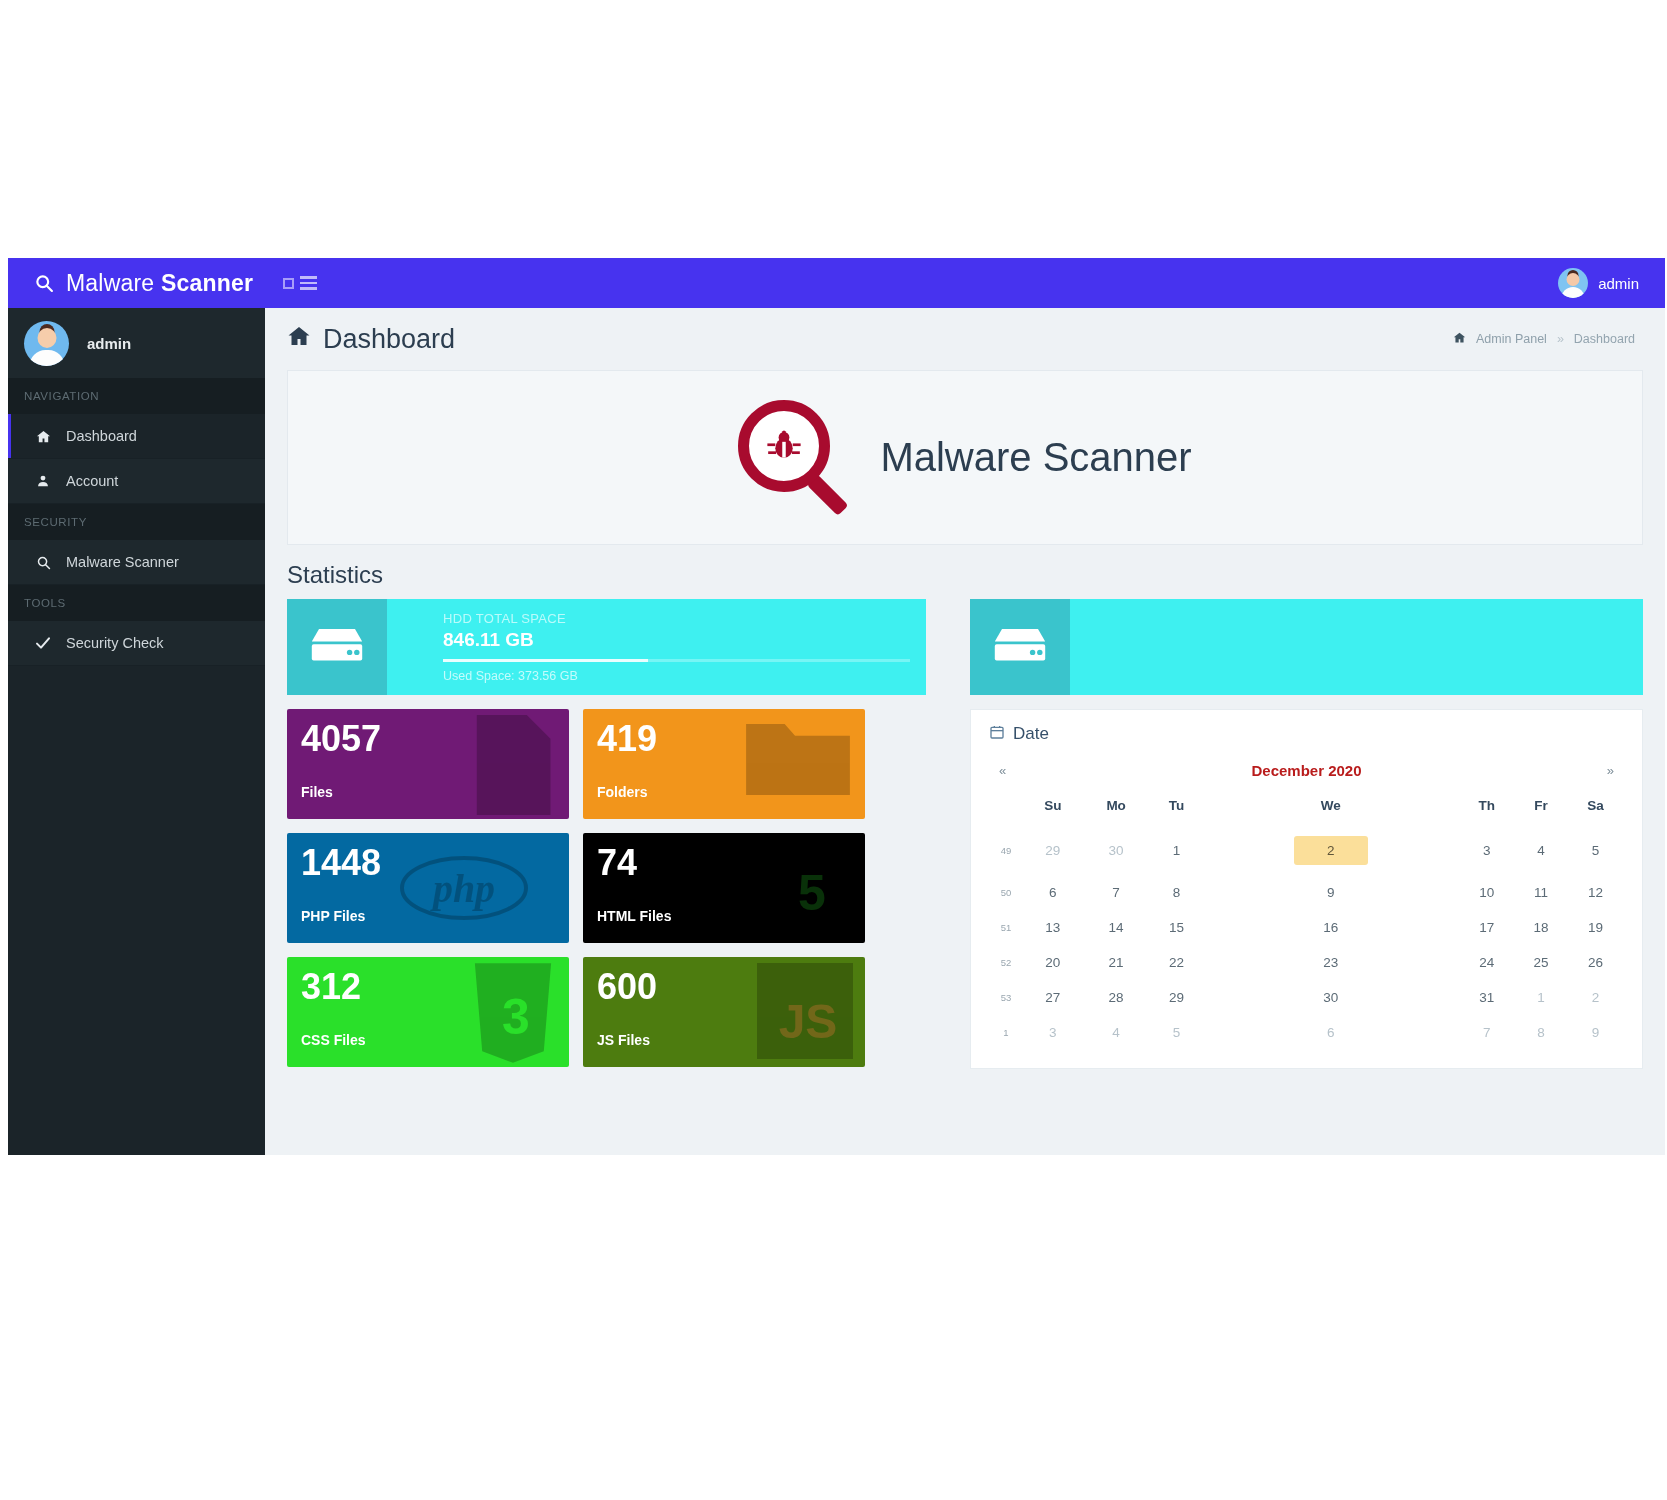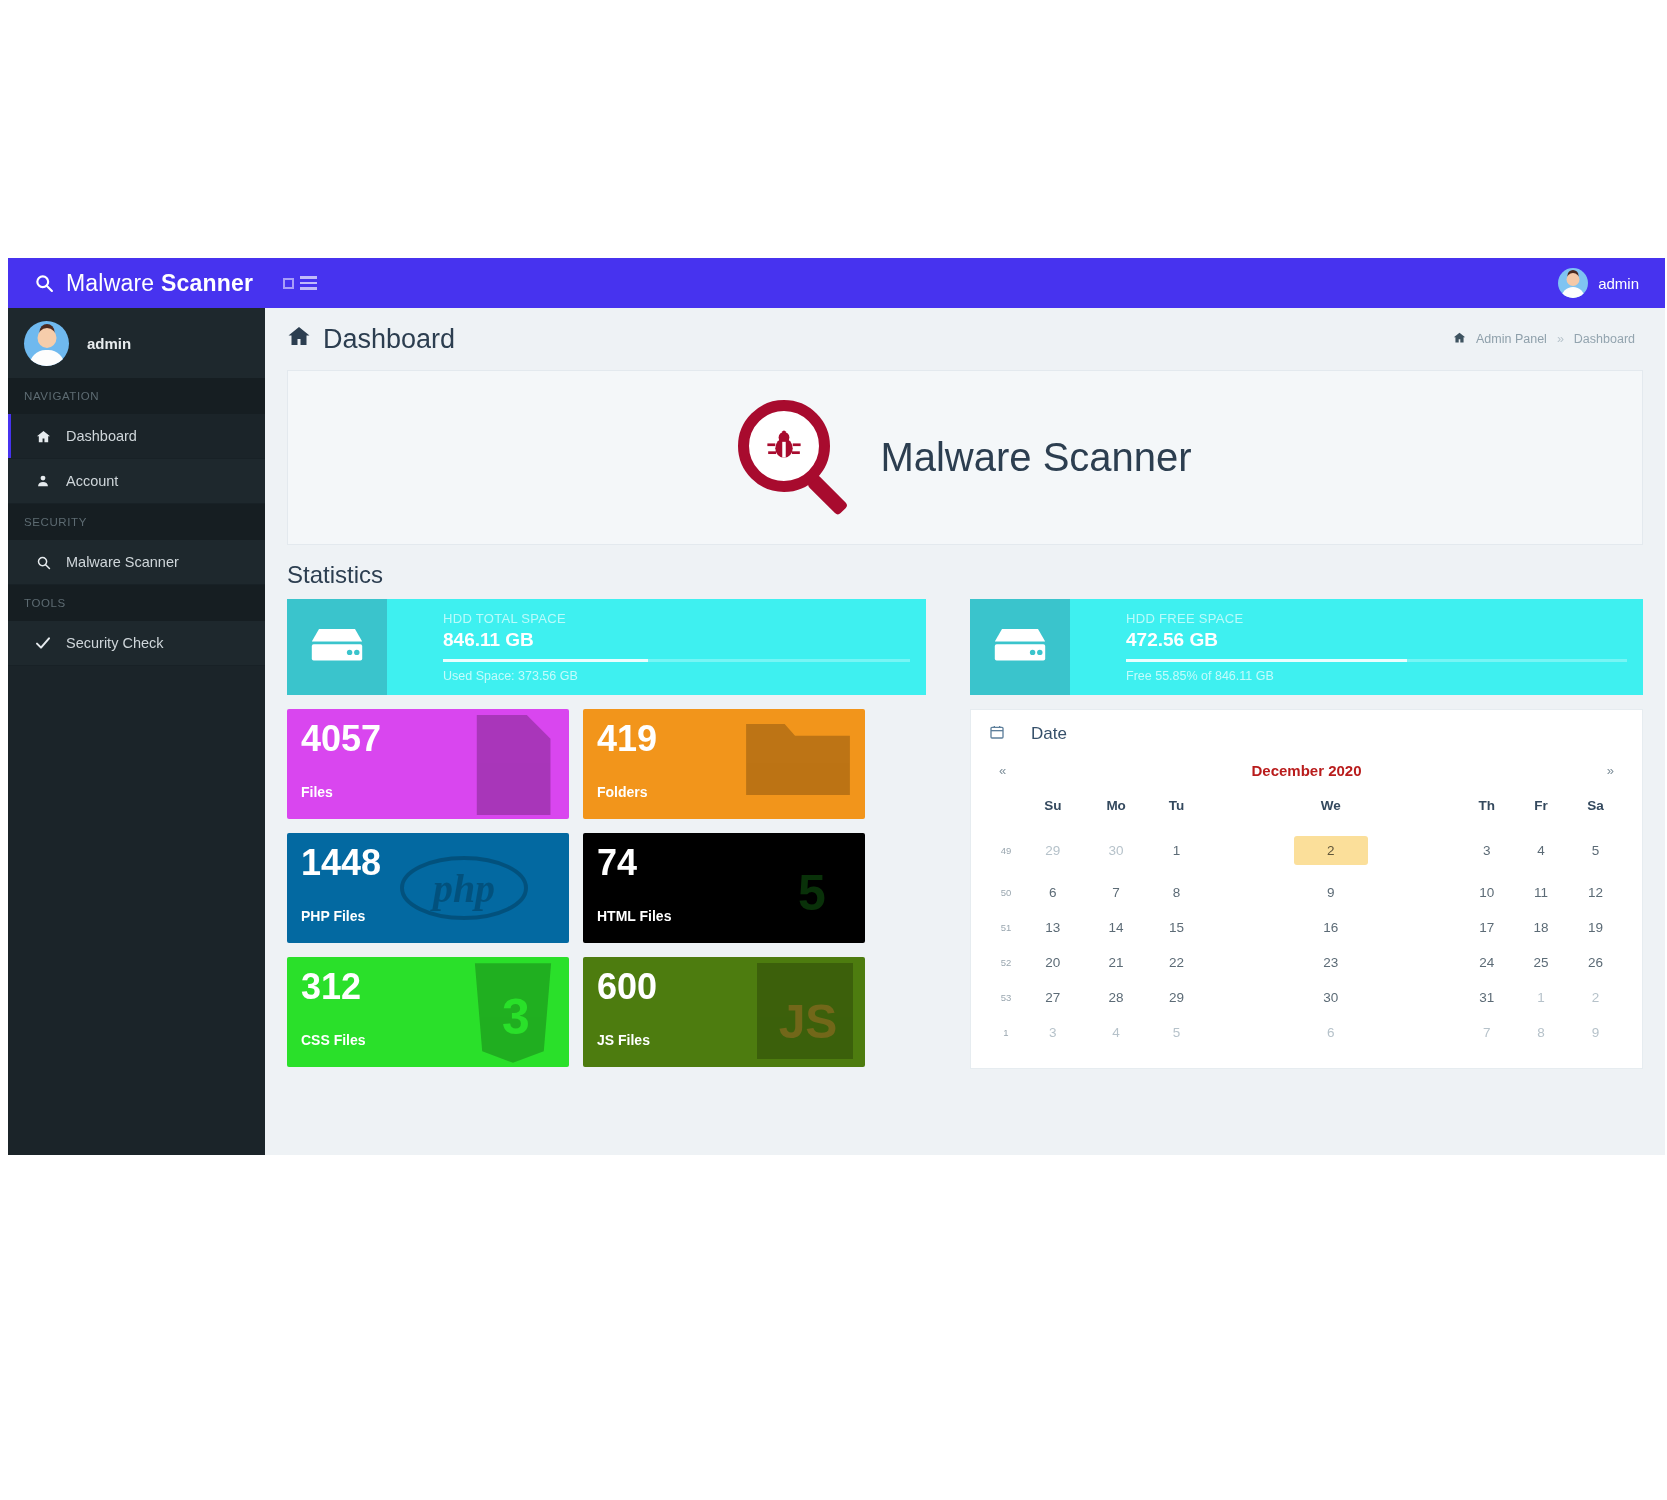--- a/index.html
+++ b/index.html
@@ -153,21 +153,21 @@
     border-radius: 2px; color: #fff; padding: 12px 0 0 14px;
   }
   .tile .num { font-size: 36px; font-weight: 700; line-height: 1; position: relative; z-index: 2; }
   .tile .lbl { font-size: 14px; font-weight: 700; margin-top: 27px; position: relative; z-index: 2; }
   .tile .deco { position: absolute; right: 12px; top: 6px; opacity: .22; z-index: 1; }
   .tile .deco.php { right: 40px; top: 22px; }
   
   .cal {
     background: #fff; border: 1px solid #e6ecf0; padding: 14px 18px 18px 18px;
   }
-  .cal-head { display: flex; align-items: center; gap: 26px; font-size: 17px; color: #36506a; }
+  .cal-head { display: flex; align-items: center; gap: 8px; font-size: 17px; color: #36506a; }
   .cal-ic { font-size: 16px; color: #5e7f9b; }
   .cal-nav { display: flex; align-items: center; justify-content: space-between; margin-top: 18px; padding: 0 10px; }
   .cal-nav .arw { font-size: 13px; color: #7d8e99; }
   .cal-month { font-size: 15px; font-weight: 700; color: #b91c1c; }
   table.cal-grid { width: 100%; border-collapse: collapse; margin-top: 6px; }
   table.cal-grid th {
     font-size: 13.5px; color: #34495e; font-weight: 700; padding: 13px 0 13px 0; text-align: center;
   }
   table.cal-grid td {
     font-size: 13.5px; color: #5c6b76; text-align: center; padding: 10px 0;
@@ -321,21 +321,21 @@
               <div class="hdd-label">HDD TOTAL SPACE</div>
               <div class="hdd-value">846.11 GB</div>
               <div class="hdd-prog">
                   <i id="p0" style="width: 44%;"></i>
                 </div>
               <div class="hdd-sub">Used Space: 373.56 GB</div>
             </div>
           </div>
 
           <div class="tiles">
-            <div class="tile" id="tile0" style="background: #d946ef;">
+            <div class="tile" id="tile0" style="background: #701a75;">
               <div class="num">4057</div>
               <div class="lbl">Files</div>
               <span class="deco">
                 <svg width="92" height="100" viewBox="0 0 64 76" fill="#000">
                     <path d="M6 0h38l18 18v58H6z"></path>
                   </svg>
               </span>
             </div>
             <div class="tile" id="tile1" style="background: rgb(242, 149, 27);">
               <div class="num">419</div>
@@ -391,28 +391,20 @@
 
         <div class="col-right">
           <div class="hdd-card">
             <div class="hdd-icon">
               <svg width="54" height="40" viewBox="0 0 60 44" fill="#fff">
                 <path d="M10 2h40l8 14H2z"></path>
                   <rect x="2" y="19" width="56" height="18" rx="2"></rect>
                 <circle cx="44" cy="28" r="3" fill="#3ac4cc"></circle>
                   <circle cx="52" cy="28" r="3" fill="#3ac4cc"></circle>
               </svg>
-            </div>
-            <div class="hdd-body">
-              <div class="hdd-label">HDD FREE SPACE</div>
-              <div class="hdd-value">472.56 GB</div>
-              <div class="hdd-prog">
-                  <i id="p1" style="width: 56%;"></i>
-                </div>
-              <div class="hdd-sub">Free 55.85% of 846.11 GB</div>
             </div>
           </div>
 
           <div class="cal" style="margin-top:14px;">
             <div class="cal-head">
               <span class="cal-ic">
                 <svg width="16" height="16" viewBox="0 0 24 24" fill="none" stroke="currentColor" stroke-width="2">
                   <rect x="3" y="5" width="18" height="16" rx="1.5"></rect>
                     <line x1="3" y1="10" x2="21" y2="10"></line>
                   <line x1="8" y1="3" x2="8" y2="6"></line>

